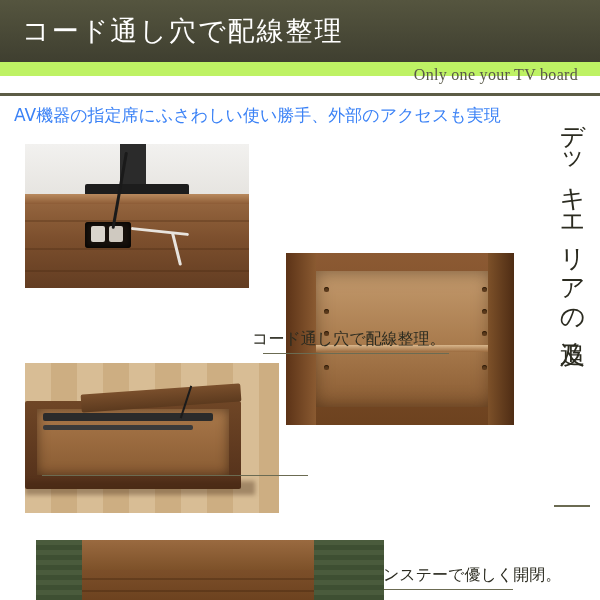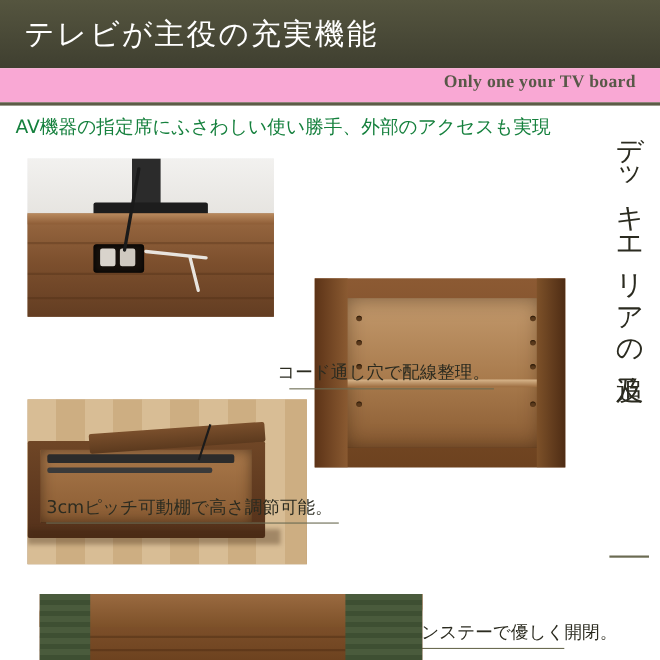--- a/index.html
+++ b/index.html
@@ -41,23 +41,22 @@
     font-weight: normal;
     white-space: nowrap;
   }
 
   
   .subheader {
     position: absolute;
     left: 0;
     top: 62px;
     width: 600px;
-    height: 31px;
-    background: #f9a8d4;
-    font-weight: bold;
+    height: 14px;
+    background: #bef264;
   }
   .subheader-text {
     position: absolute;
     right: 22px;
     top: 4px;
     font-size: 16px;
     color: #585848;
     font-family: "Liberation Serif", serif;
     letter-spacing: 0.3px;
     white-space: nowrap;
@@ -70,21 +69,21 @@
     height: 3px;
     background: #5c5c46;
   }
 
   
   .lead {
     position: absolute;
     left: 14px;
     top: 104px;
     font-size: 17px;
-    color: #15803d;
+    color: #3b82f6;
     font-family: "DejaVu Sans", "Liberation Sans", sans-serif;
     letter-spacing: 0px;
     white-space: nowrap;
   }
 
   
   .side-title {
     position: absolute;
     right: 8px;
     top: 108px;
@@ -306,21 +305,21 @@
   .lead-shelf { left: 26px;  top: 340px; width: 266px; }
   .lead-soft  { left: 285px; top: 454px; width: 212px; }
 </style>
 </head>
 <body>
 
 <div class="page">
 
   <div class="header">
 
-    <div class="header-title">テレビが主役の充実機能</div>
+    <div class="header-title">コード通し穴で配線整理</div>
   </div>
 
   <div class="subheader">
     <div class="subheader-text">Only one your TV board</div>
   </div>
   <div class="rule"></div>
 
   <div class="lead">AV機器の指定席にふさわしい使い勝手、外部のアクセスも実現</div>
 
   <div class="side-title">デッキエリアの追及</div>
@@ -367,21 +366,20 @@
       <div class="p3-rail"></div>
       <div class="p3-rail2"></div>
       <div class="p3-lid"></div>
       <div class="p3-stay"></div>
       <div class="p3-shadow"></div>
     </div>
 
     <div class="caption cap-cord">コード通し穴で配線整理。</div>
     <div class="leader lead-cord"></div>
 
-    <div class="caption cap-shelf">3cmピッチ可動棚で高さ調節可能。</div>
     <div class="leader lead-shelf"></div>
 
     <div class="caption cap-soft">ソフトダウンステーで優しく開閉。</div>
     <div class="leader lead-soft"></div>
   </div>
 
   <div class="photo-bottom">
     <div class="p4-top"></div>
     <div class="p4-grain" style="top:38px;"></div>
     <div class="p4-grain" style="top:50px;"></div>

